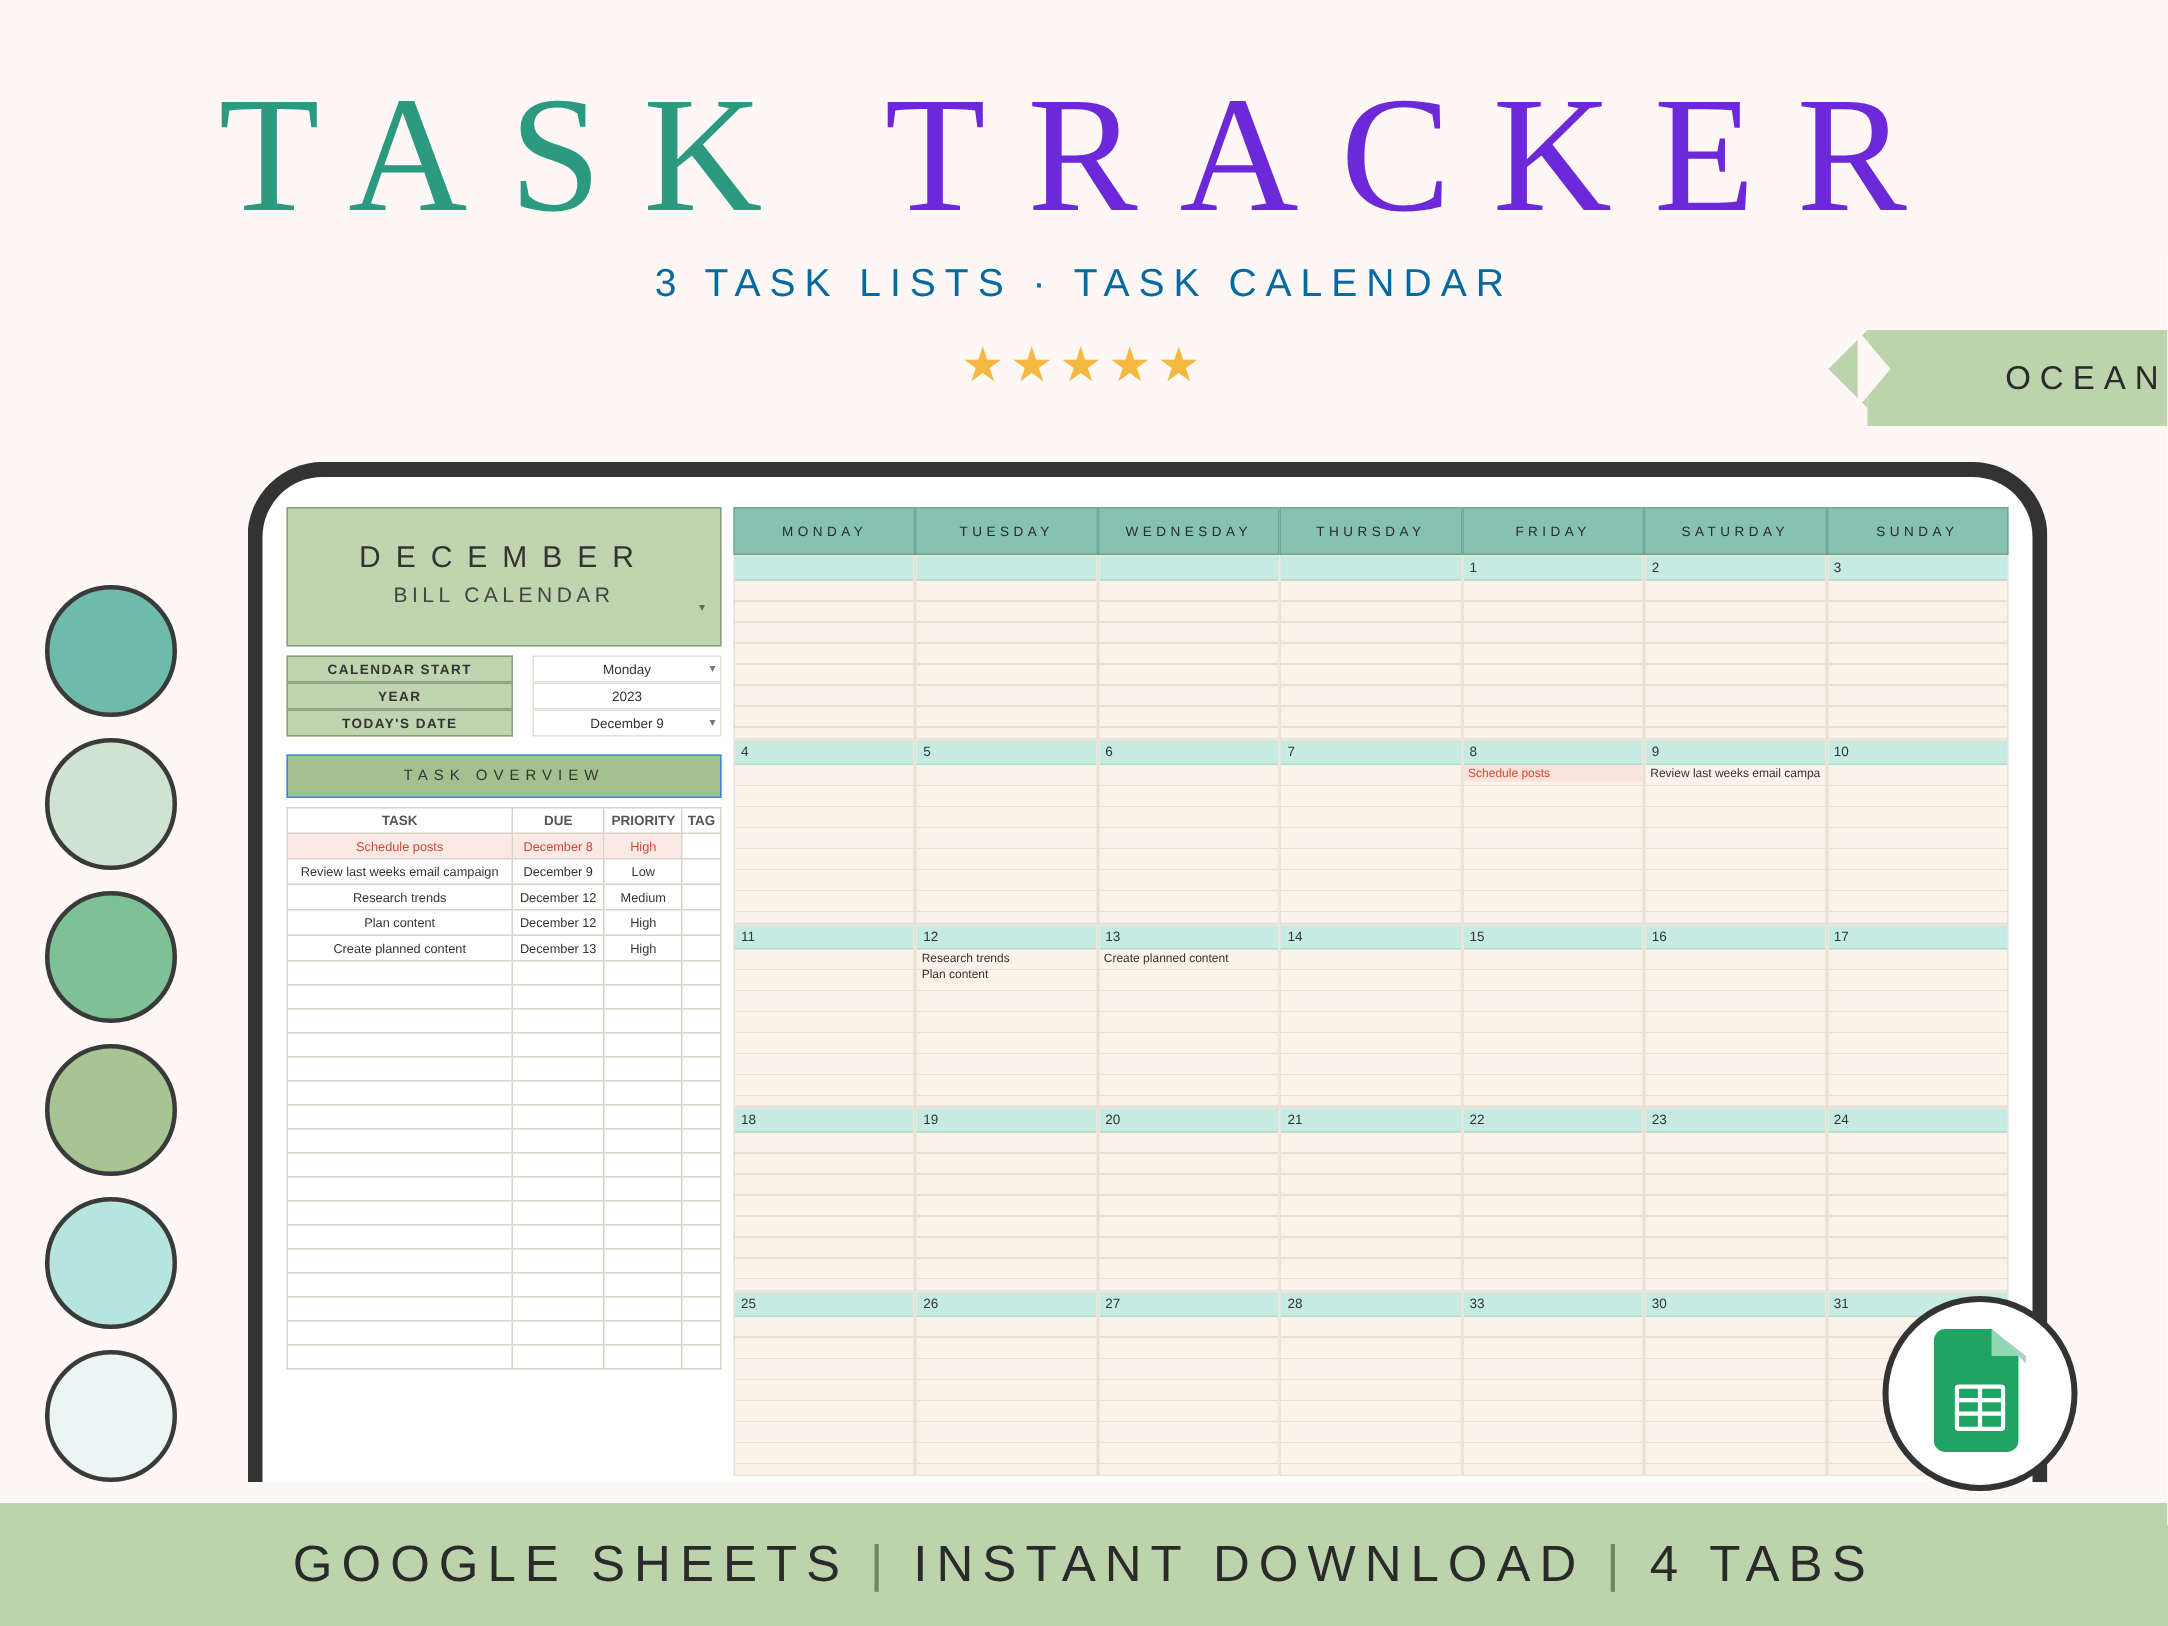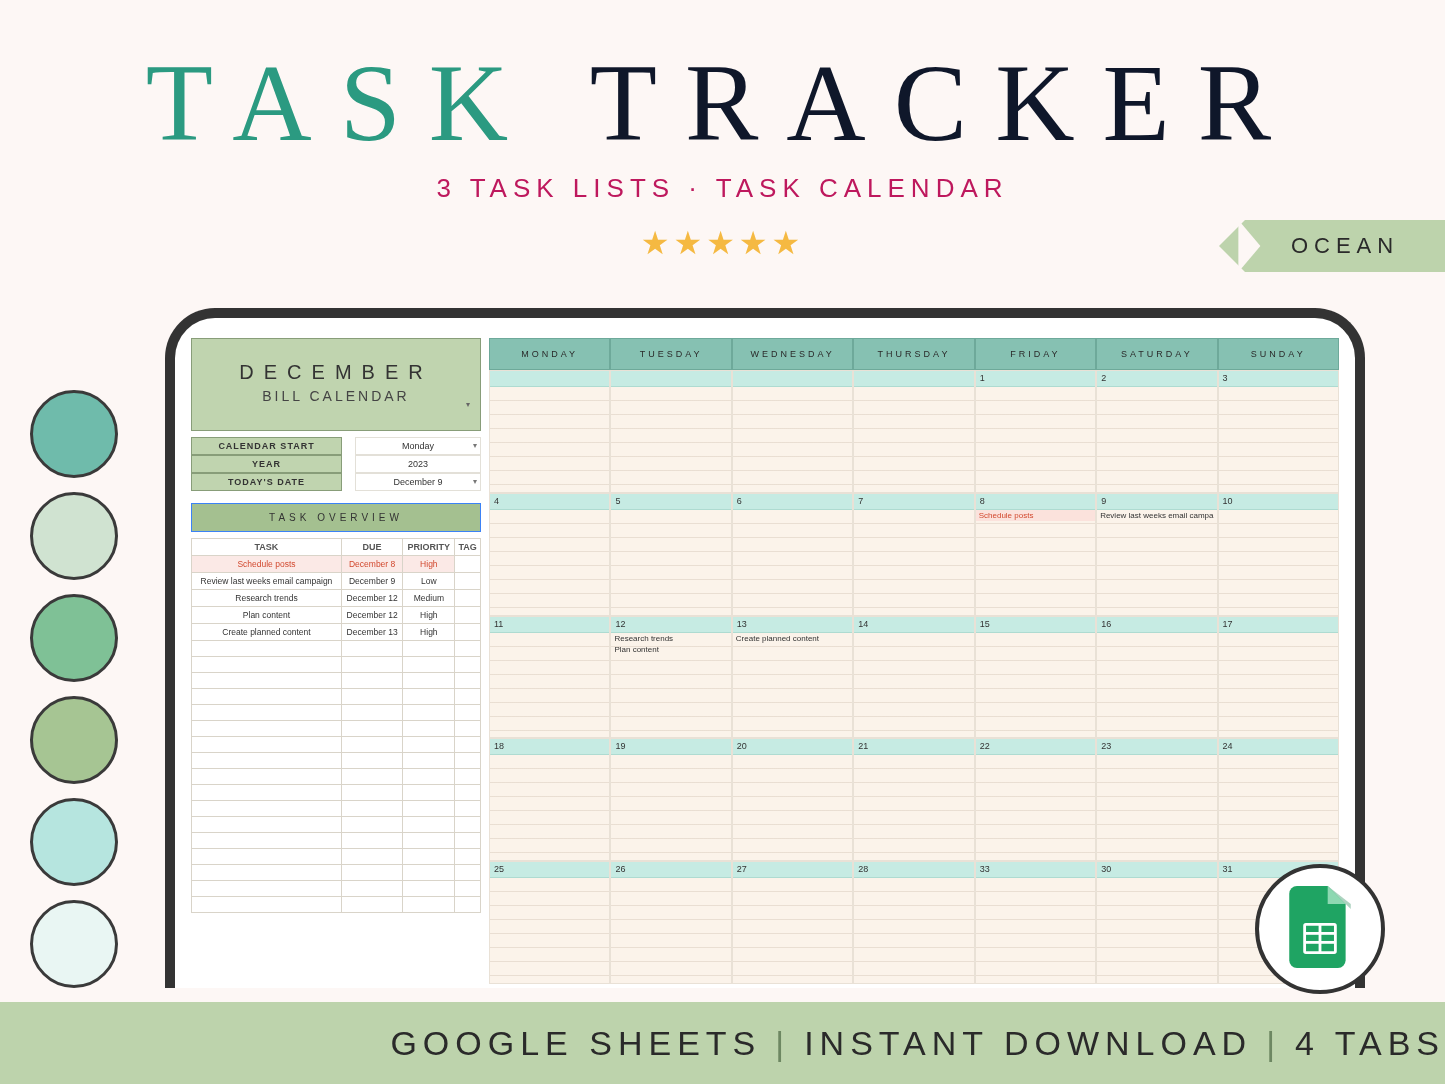--- a/index.html
+++ b/index.html
@@ -15,40 +15,40 @@
     text-align: center;
     padding-top: 40px;
   }
   .title {
     font-family: Georgia, 'Times New Roman', serif;
     font-size: 110px;
     letter-spacing: 28px;
     font-weight: 400;
   }
   .title .t1 { color: #2b9a81; }
-  .title .t2 { color: #0f172a; }
+  .title .t2 { color: #6d28d9; }
   .subtitle {
     margin-top: 6px;
     font-size: 26px;
     letter-spacing: 6px;
-    color: #be185d;
+    color: #0369a1;
   }
   .stars { margin-top: 20px; }
   .stars span { color: #f5b942; font-size: 32px; letter-spacing: 4px; }
 
   .ribbon {
     position: absolute;
     top: 220px;
     right: 0;
     width: 200px;
-    height: 52px;
+    height: 64px;
     background: #bdd3ac;
     display: flex;
     align-items: center;
-    justify-content: center;
+    justify-content: flex-end;
     font-size: 22px;
     letter-spacing: 6px;
     color: #2a2a2a;
   }
   .ribbon::before {
     content: "";
     position: absolute;
     left: -26px;
     top: 0;
     border-top: 26px solid transparent;
@@ -238,21 +238,21 @@
 
   
   .footer-band {
     position: absolute;
     bottom: 0;
     left: 0; right: 0;
     height: 82px;
     background: #bdd3ac;
     display: flex;
     align-items: center;
-    justify-content: flex-end;
+    justify-content: center;
     font-size: 34px;
     letter-spacing: 6px;
     color: #2a2a2a;
   }
   .footer-band .sep { margin: 0 14px; color: #6d8762; font-weight: 300; }
 
   
   .sheets-badge {
     position: absolute;
     right: 60px;

